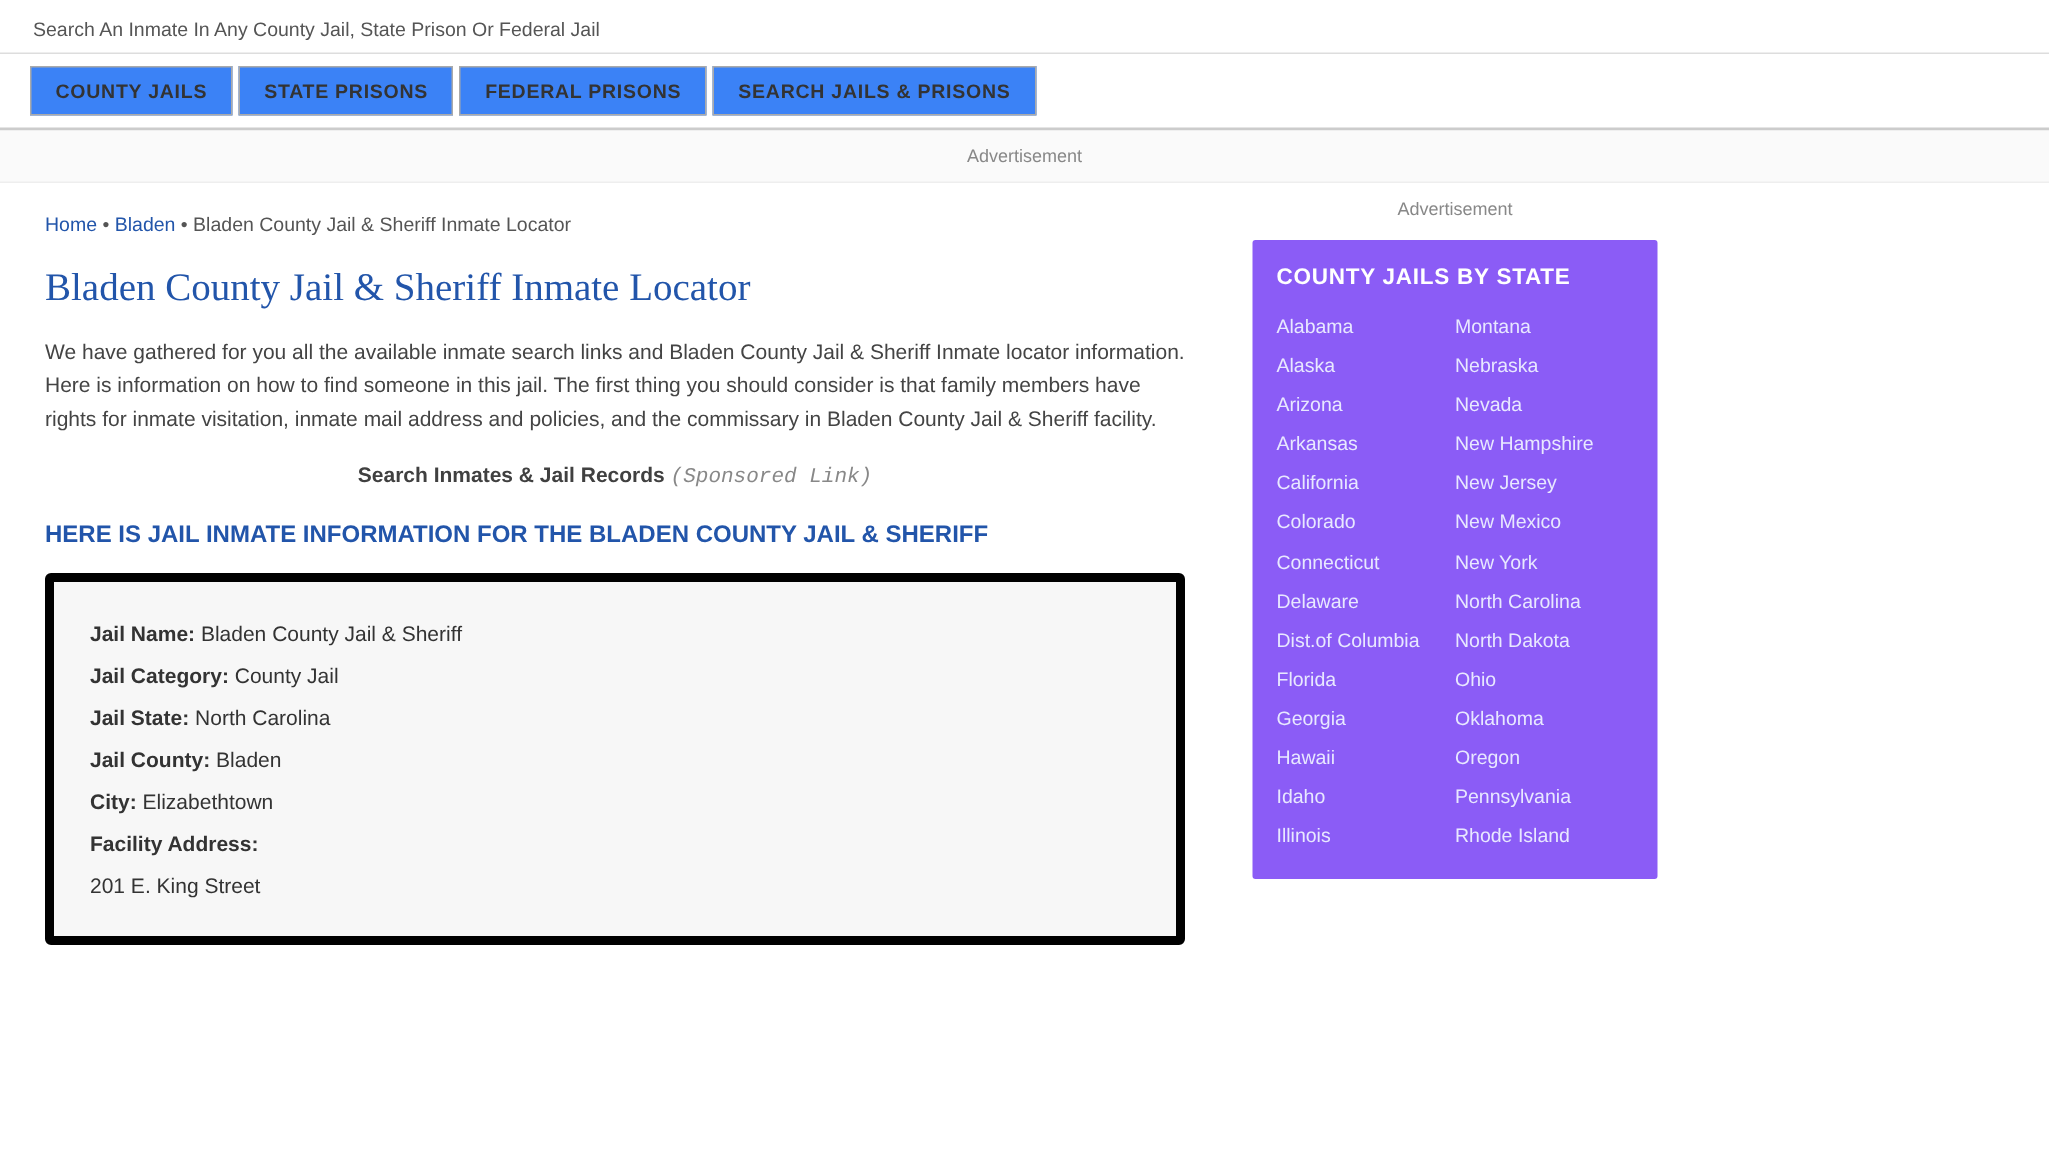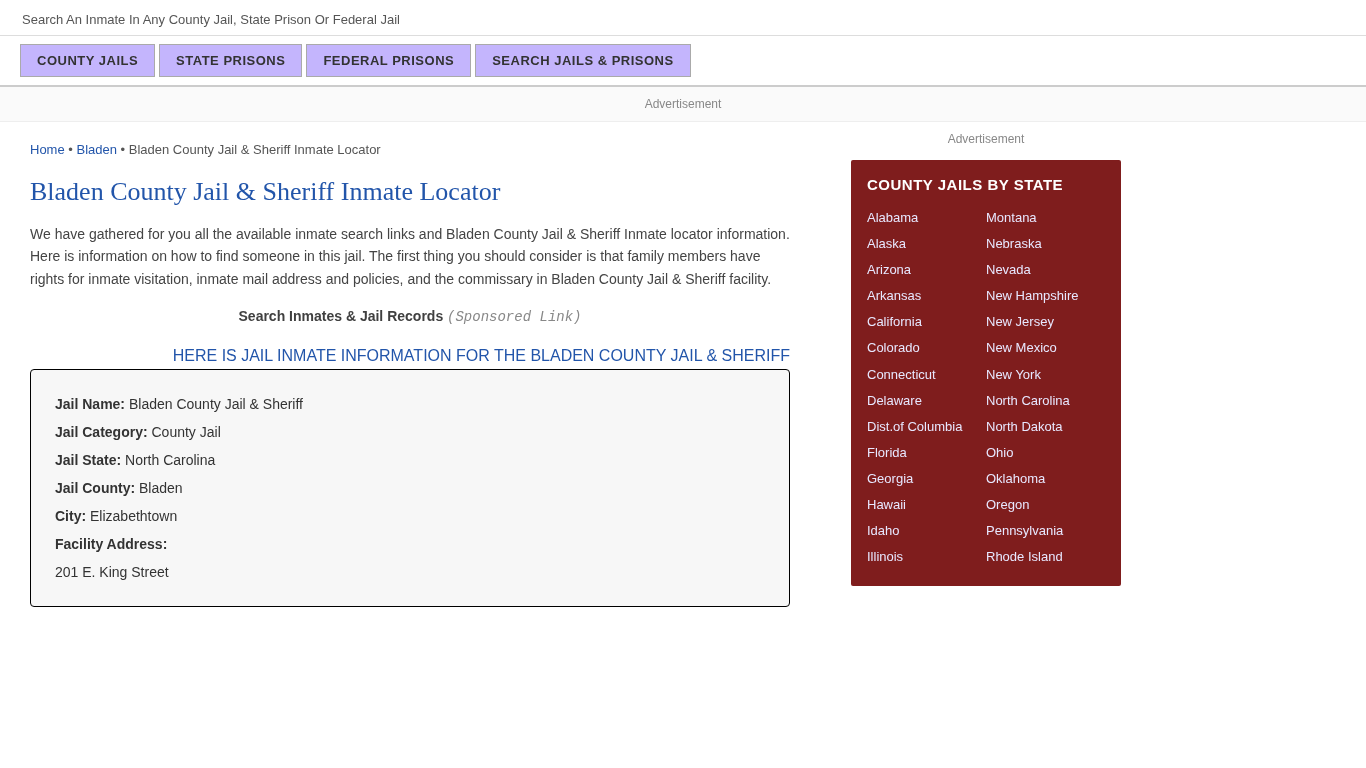--- a/index.html
+++ b/index.html
@@ -12,62 +12,62 @@
     #tagline { font-size: 13px; color: #555; margin-top: 2px; margin-left: 2px; }
 
     
     #nav { padding: 8px 20px; border-bottom: 2px solid #ccc; }
     #nav ul { display: flex; gap: 4px; list-style: none; }
     #nav ul li a {
       display: block; padding: 8px 16px;
       border: 1px solid #aaa; color: #333;
       text-decoration: none; font-size: 13px; font-weight: bold;
       text-transform: uppercase; letter-spacing: 0.5px;
-      background: #c4b5fd;
+      background: #3b82f6;
     }
 
     
     #ad-banner { text-align: center; padding: 10px; font-size: 12px; color: #888; background: #fafafa; border-bottom: 1px solid #eee; }
 
     
-    #main-layout { display: flex; gap: 16px; max-width: 1366px; }
+    #main-layout { display: flex; gap: 0; max-width: 1366px; }
 
     
     #content { flex: 1; padding: 20px 30px; max-width: 820px; }
 
     
     #breadcrumb { font-size: 13px; color: #555; margin-bottom: 20px; }
     #breadcrumb a { color: #2255aa; text-decoration: none; }
 
     
     #page-title { font-size: 26px; font-weight: normal; color: #2255aa; font-family: Georgia, serif; margin-bottom: 16px; }
 
     
     #description { font-size: 14px; color: #444; line-height: 1.6; margin-bottom: 18px; }
 
     
     #sponsored { text-align: center; margin-bottom: 22px; font-size: 14px; }
     #sponsored a { color: #404040; font-weight: bold; text-decoration: none; }
     #sponsored .sponsored-tag { color: #888; font-style: italic; font-family: Liberation Mono, monospace; }
 
     
-    #info-section-title { font-size: 16px; font-weight: normal; color: #2255aa; text-transform: uppercase; margin-bottom: 4px; text-align: right; }
+    #info-section-title { font-size: 16px; font-weight: bold; color: #2255aa; text-transform: uppercase; margin-bottom: 16px; }
 
     
-    #info-card { border: 1px solid #000000; border-radius: 4px; padding: 20px 24px; background: #f7f7f7; font-size: 14px; line-height: 2; }
+    #info-card { border: 6px solid #000000; border-radius: 4px; padding: 20px 24px; background: #f7f7f7; font-size: 14px; line-height: 2; }
     #info-card .info-row { }
     #info-card .info-label { font-weight: bold; }
     #info-card .info-value { font-weight: normal; }
 
     
     #sidebar { width: 300px; padding: 10px 15px; flex-shrink: 0; }
     #sidebar-ad { font-size: 12px; color: #888; text-align: center; margin-bottom: 14px; }
 
     
-    #state-box { background: #7f1d1d; color: #fff; padding: 16px; border-radius: 2px; }
+    #state-box { background: #8b5cf6; color: #fff; padding: 16px; border-radius: 2px; }
     #state-box-title { font-size: 15px; font-weight: bold; color: #fff; text-transform: uppercase; margin-bottom: 12px; letter-spacing: 0.5px; }
     #state-columns { display: flex; gap: 0; align-items: center; }
     .state-col { flex: 1; }
     .state-col a { display: block; color: #e8e8ff; font-size: 13px; text-decoration: none; padding: 2px 0; line-height: 1.7; }
   </style>
 </head>
 <body>
 
 <div id="header">
   <div id="tagline">Search An Inmate In Any County Jail, State Prison Or Federal Jail</div>

